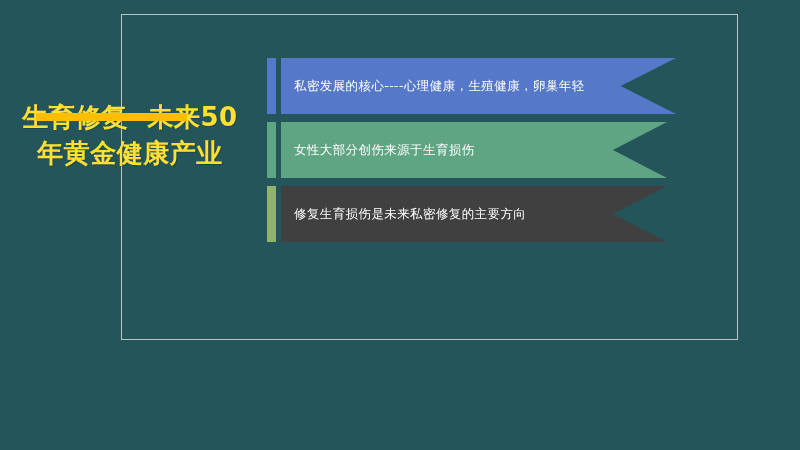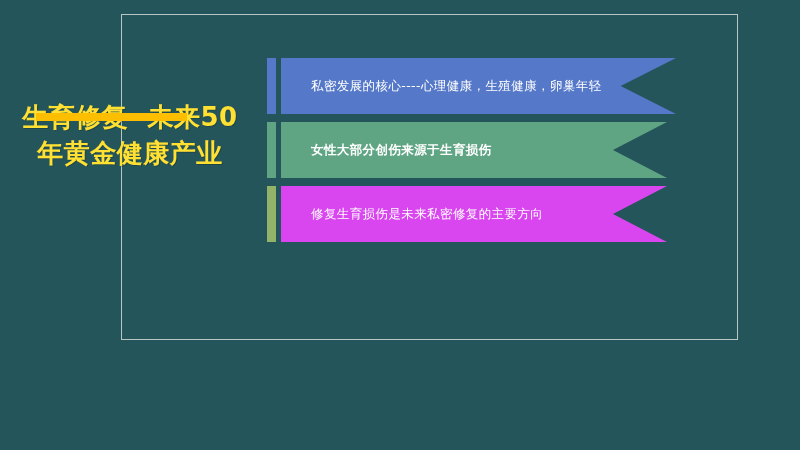--- a/index.html
+++ b/index.html
@@ -75,31 +75,31 @@
     flex: 0 0 5px;
   }
   .ribbon-body {
     flex: 1 1 auto;
     display: flex;
     align-items: center;
     
     clip-path: polygon(0% 0%, 100% 0%, 100% 0%, 86% 50%, 100% 100%, 100% 100%, 0% 100%);
   }
   .ribbon-label {
-    padding-left: 30px;
+    padding-left: 13px;
     padding-right: 70px;
     font-size: 12.5px;
     line-height: 1.3;
     letter-spacing: 0.4px;
     white-space: nowrap;
   }
 
   
   #ribbon-row-0 { left: 267px; top: 58px;  width: 409px; }
-  #ribbon-row-1 { left: 267px; top: 122px; width: 400px; font-weight: bold; }
+  #ribbon-row-1 { left: 267px; top: 122px; width: 400px; }
   #ribbon-row-2 { left: 267px; top: 186px; width: 400px; }
   #ribbon-row-3 { left: 267px; top: 250px; width: 412px; }
 </style>
 </head>
 <body>
 
 <div id="slide" style="background: rgb(36, 85, 90);">
 
   <div id="frame" style="border-color: rgb(185, 198, 196);"></div>
 
@@ -120,19 +120,19 @@
     <div class="ribbon-tab" style="background: rgb(95, 165, 132);"></div>
     <div class="ribbon-gap"></div>
     <div class="ribbon-body" style="background: rgb(95, 165, 132);">
       <div class="ribbon-label" style="color: rgb(255, 255, 255);">女性大部分创伤来源于生育损伤</div>
     </div>
   </div>
 
   <div class="ribbon-row" id="ribbon-row-2">
     <div class="ribbon-tab" style="background: rgb(147, 179, 106);"></div>
     <div class="ribbon-gap"></div>
-    <div class="ribbon-body" style="background: #d946ef;">
+    <div class="ribbon-body" style="background: #404040;">
       <div class="ribbon-label" style="color: rgb(255, 255, 255);">修复生育损伤是未来私密修复的主要方向</div>
     </div>
   </div>
 
 
 </div>
 
 </body></html>

